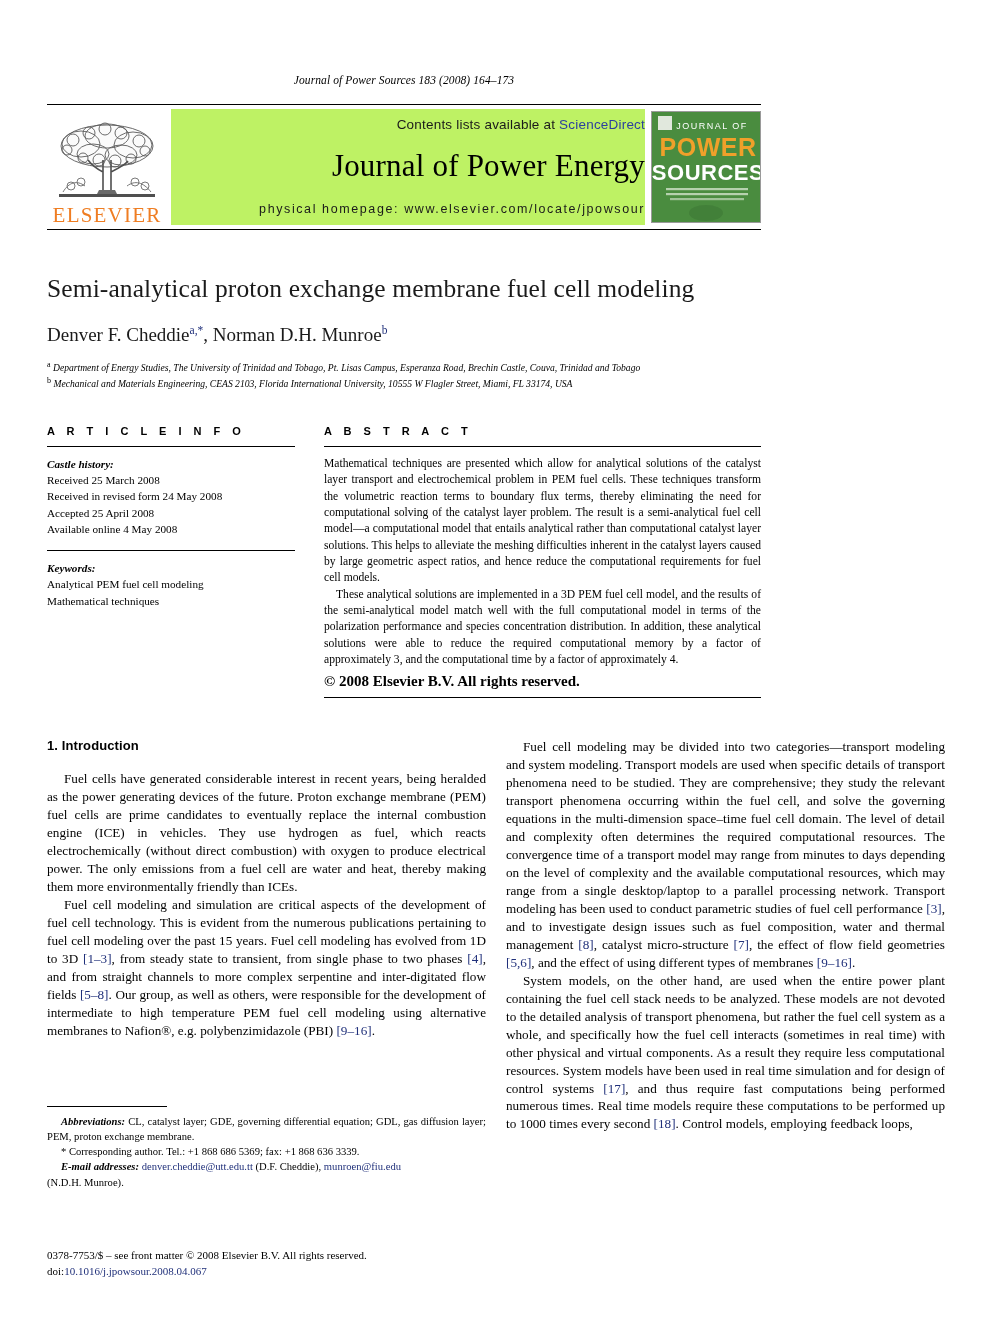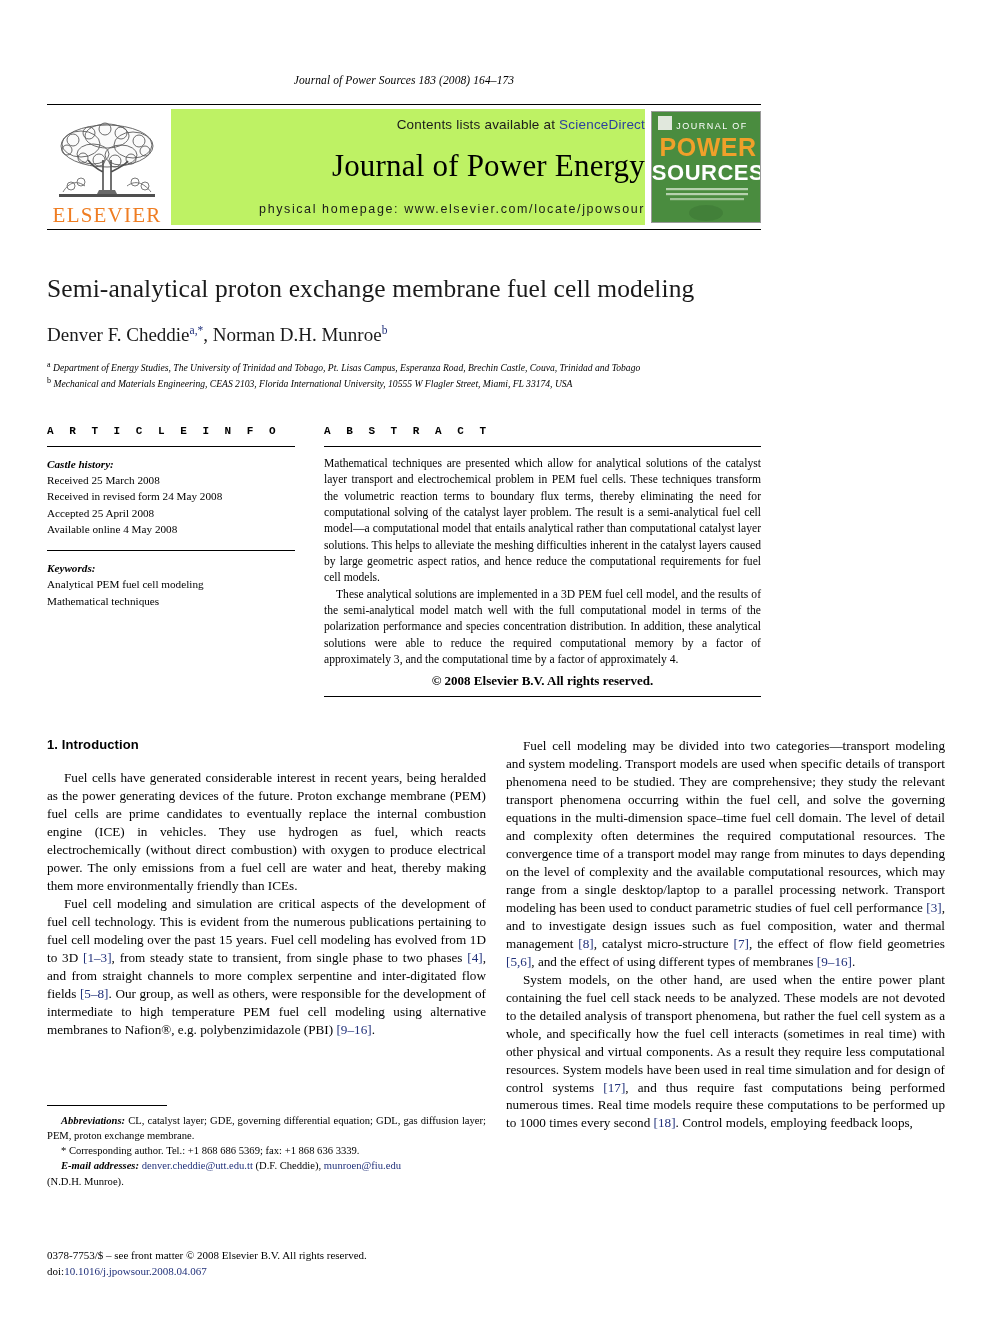--- a/index.html
+++ b/index.html
@@ -131,43 +131,43 @@
   
   .info-abstract {
     margin-top: 34px;
     display: flex;
     gap: 0px;
   }
   .col-info { width: 248px; flex: 0 0 248px; }
   .col-abs { flex: 1 1 auto; padding-left: 29px; }
 
   .sec-head {
-    font-family: Liberation Mono, monospace;
+    font-family: Liberation Sans, sans-serif;
     font-size: 11px;
     font-weight: bold;
     letter-spacing: 4.5px;
   }
   .rule { border-top: 1px solid #000; margin-top: 9px; }
 
   .info-group { margin-top: 9px; font-size: 11.2px; line-height: 1.45; }
   .info-group .lbl { font-style: italic; font-weight: bold; }
   .kw-rule { border-top: 0.8px solid #000; margin-top: 13px; }
 
   .abstract-body {
     margin-top: 9px;
     font-size: 11.6px;
     line-height: 1.41;
     text-align: justify;
   }
   .abstract-body p { margin: 0; }
   .abstract-body p + p { text-indent: 12px; }
   .copyright-line {
-    text-align: center;
+    text-align: left;
     font-weight: bold;
-    font-size: 13px;
+    font-size: 15px;
     margin-top: 5px;
   }
   .abs-bottom-rule { border-top: 1.4px solid #000; margin-top: 7px; }
 
   
   .body-cols {
     margin-top: 40px;
     display: flex;
     height: 500px;
   }

